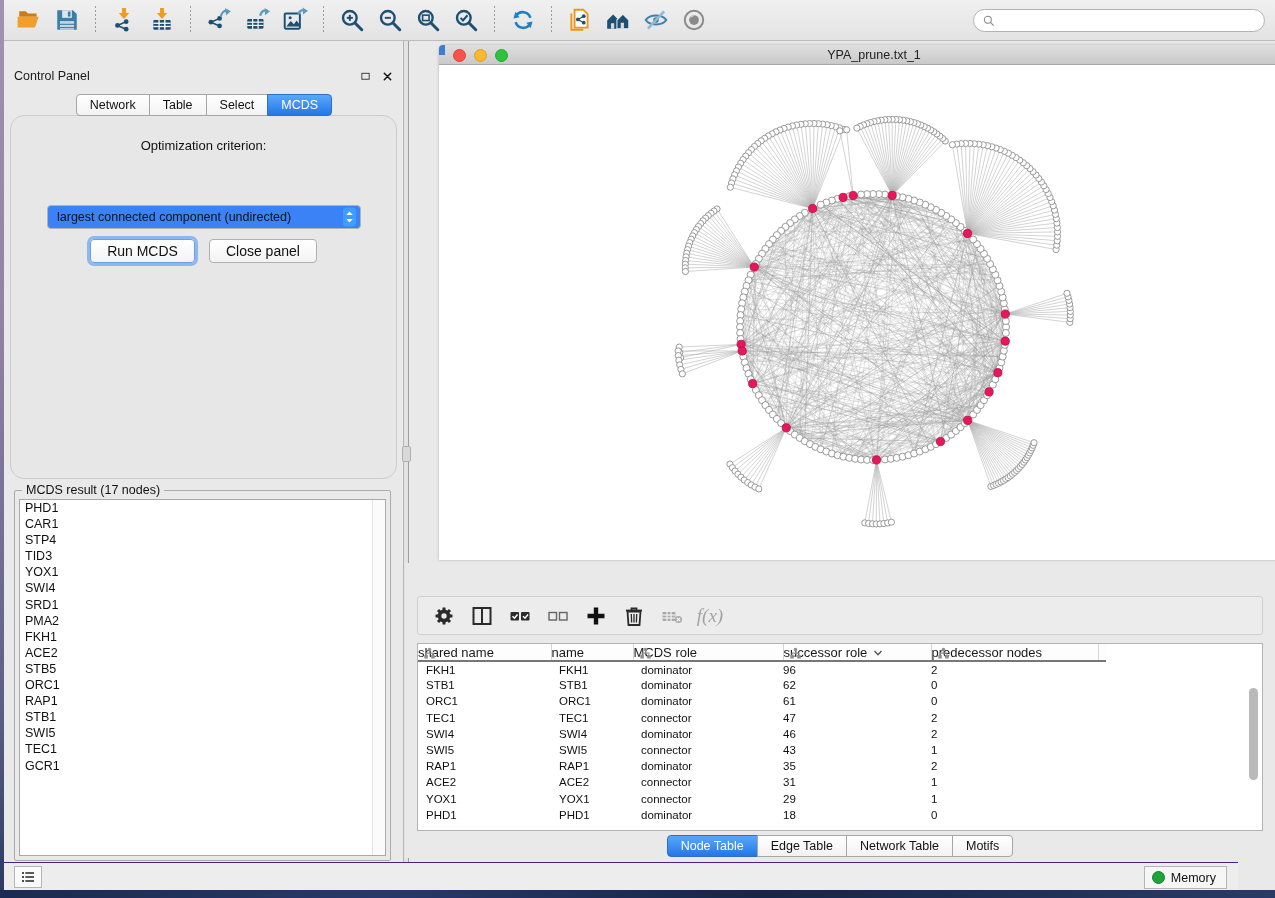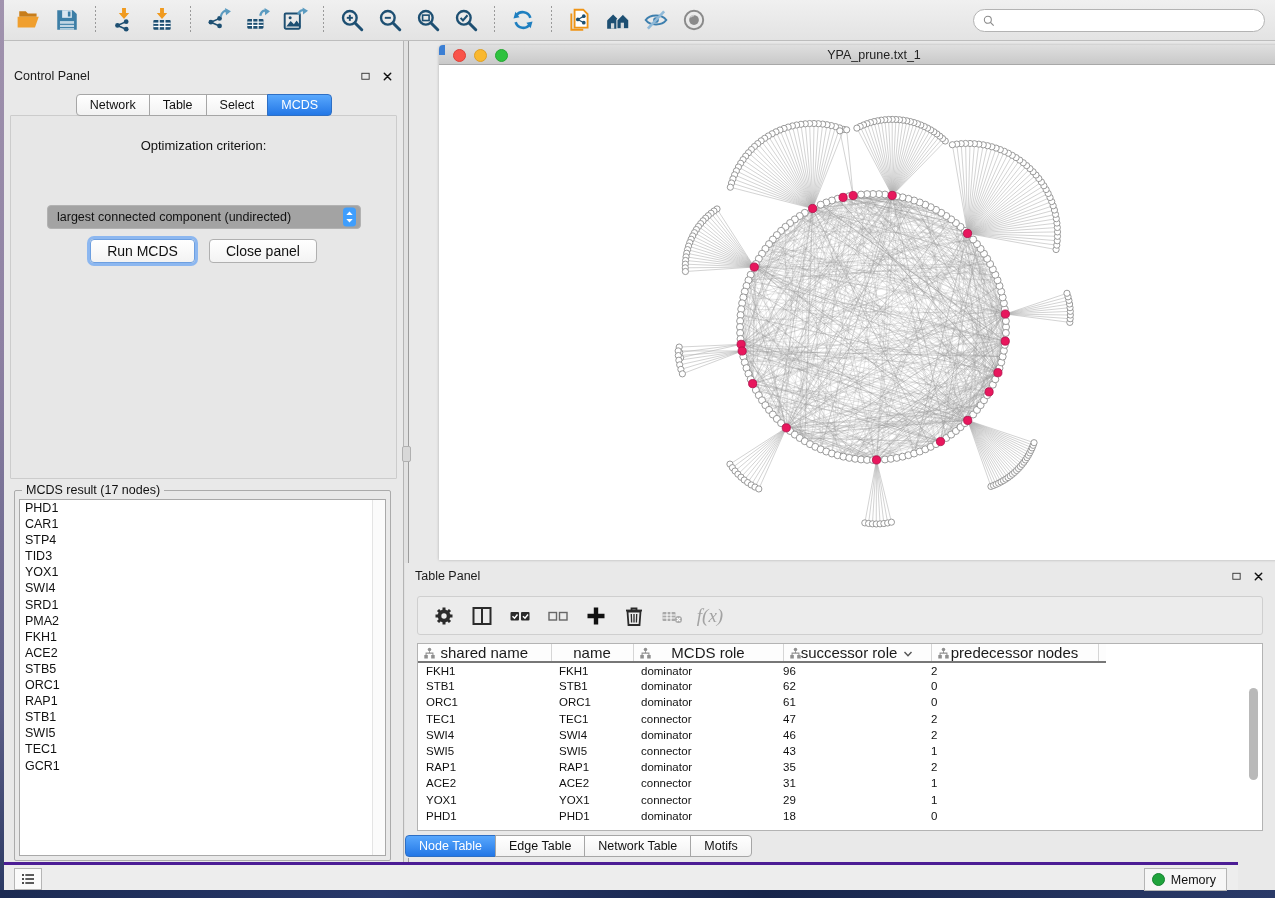--- a/index.html
+++ b/index.html
@@ -36,23 +36,23 @@
   .panel-btn { width:14px; height:14px; display:flex; align-items:center; justify-content:center;
     margin-left:8px; background:transparent; border:none; }
   .panel-btn svg { width:11px; height:11px; }
   .cp-tabs { position:absolute; left:0; top:31px; width:100%; display:flex; justify-content:center; z-index:2; }
   .tab { height:22px; line-height:20px; padding:0 13px; font-size:12.5px; color:#111;
     background:linear-gradient(#ffffff,#f2f2f2); border:1px solid #a6a6a6; margin-left:-1px; cursor:default; }
   .tab:first-child { border-radius:4px 0 0 4px; margin-left:0; }
   .tab:last-child { border-radius:0 4px 4px 0; }
   .tab.active { background:linear-gradient(#59a8fd,#2377e6); color:#fff; border-color:#2e6fc4; }
   .cp-content { position:absolute; left:6px; top:52px; width:387px; height:364px;
-    background:#e7e7e7; border:1px solid #cccccc; border-radius:1px; }
+    background:#e7e7e7; border:1px solid #cccccc; border-radius:14px; }
   .opt-label { text-align:center; margin-top:22px; font-size:13px; color:#111; }
-  .dropdown { position:absolute; left:36px; top:89px; width:314px; height:24px; background:#a3a3a3;
+  .dropdown { position:absolute; left:36px; top:89px; width:314px; height:24px; background:#3b82f6;
     border:1px solid #b2b2b2; border-radius:4px; display:flex; align-items:center; cursor:default; }
   .dropdown .dd-text { flex:1; font-size:12.5px; color:#111; padding-left:9px; white-space:nowrap; }
   .dropdown .spinner { width:17px; height:20px; margin-right:2px; }
   .btn-row { position:absolute; left:0; top:123px; width:100%; display:flex; justify-content:center; gap:14px; }
   .mac-btn { height:24px; padding:0 16px; font-size:14px; color:#111; background:linear-gradient(#ffffff,#f3f3f3);
     border:1px solid #b0b0b0; border-radius:4px; cursor:default; font-family:"Liberation Sans",sans-serif; }
   .mac-btn.focused { box-shadow:0 0 0 3px rgba(90,156,245,.65); border-color:#6d9fe0; }
 
   .mcds-group { position:absolute; left:10px; top:427px; width:377px; height:371px;
     border:1px solid #ababab; border-radius:2px; }
@@ -90,35 +90,35 @@
   .tbl-toolbar { position:absolute; left:12px; top:33px; width:846px; height:39px;
     background:#ececec; border:1px solid #cfcfcf; border-radius:3px;
     display:flex; align-items:center; padding-left:10px; gap:6px; }
   .tt-btn { width:32px; height:32px; border:none; background:transparent; display:flex;
     align-items:center; justify-content:center; }
   .tt-btn svg { width:24px; height:24px; }
   .fx { font-family:"Liberation Serif", serif; font-style:italic; font-size:19px; color:#a3a3a3; }
   .tbl-box { position:absolute; left:12px; top:80px; width:846px; height:188px;
     background:#fff; border:1px solid #b3b3b3; overflow:hidden; }
   table.node-table { border-collapse:collapse; table-layout:fixed; }
-  .node-table th { height:17px; font-weight:normal; font-size:15px; color:#1a1a1a;
+  .node-table th { height:17px; font-weight:normal; font-size:13px; color:#1a1a1a;
     border-right:1px solid #d6d6d6; border-bottom:2px solid #777; position:relative;
-    background:#fdfdfd; text-align:center; }
+    background:#fdfdfd; text-align:left; }
   .node-table th .tree { position:absolute; left:5px; top:3px; width:13px; height:13px; }
   .node-table th .chev { width:10px; height:8px; margin-left:6px; vertical-align:middle; }
   .node-table td { height:16.2px; font-size:11.5px; color:#111; padding:0 0 0 8px; white-space:nowrap; }
   .node-table td.num { text-align:left; padding:0 12px 0 0; }
   .tbl-scroll { position:absolute; right:3px; top:22px; bottom:6px; width:11px; background:#fff; }
   .tbl-scroll .thumb { position:absolute; left:1px; top:22px; width:9px; height:92px;
     background:#b9b9b9; border-radius:5px; }
-  .tbl-tabs { position:absolute; left:0; top:272px; width:100%; display:flex; }
+  .tbl-tabs { position:absolute; left:0; top:272px; width:100%; display:flex; justify-content:center; }
 
   
   .statusbar { position:absolute; left:0; top:862px; width:1234px; height:28px;
-    background:#ededed; border-top:3px solid #4c1d95; }
+    background:#ededed; border-top:1px solid #4c1d95; }
   .status-list-btn { position:absolute; left:10px; top:3px; width:28px; height:22px;
     background:#fafafa; border:1px solid #b5b5b5; display:flex; align-items:center; justify-content:center; }
   .status-list-btn svg { width:16px; height:16px; }
   .memory-btn { position:absolute; right:11px; top:3px; height:23px; padding:0 10px 0 7px;
     background:#f6f6f6; border:1px solid #b5b5b5; display:flex; align-items:center; gap:6px;
     font-size:12.5px; color:#111; }
   .memory-dot { width:13px; height:13px; border-radius:50%; background:#1fa33c; border:1px solid #158230; }
 </style>
 </head>
 <body>
@@ -1549,33 +1549,20 @@
             <circle cx="528.6994641168026" cy="355.3863560483566" r="4.1" fill="#e8175d" stroke="#b00d49" stroke-width="0.8"></circle>
             <circle cx="347.27091229055793" cy="362.8318667142878" r="4.1" fill="#e8175d" stroke="#b00d49" stroke-width="0.8"></circle>
             <circle cx="501.5026022737737" cy="376.59667833872294" r="4.1" fill="#e8175d" stroke="#b00d49" stroke-width="0.8"></circle>
             <circle cx="437.48153412494713" cy="394.95442422174915" r="4.1" fill="#e8175d" stroke="#b00d49" stroke-width="0.8"></circle>
           </g>
         </svg>
     </div>
   </div>
 
   <div class="table-panel">
-    <div class="panel-header">
-      <span class="panel-title">Table Panel</span>
-      <button class="panel-btn">
-        <svg viewBox="0 0 24 24">
-            <rect x="4" y="5" width="16" height="13" fill="none" stroke="#333" stroke-width="2"></rect>
-          </svg>
-      </button>
-      <button class="panel-btn">
-        <svg viewBox="0 0 24 24">
-            <path d="M5 5 L19 19 M19 5 L5 19" stroke="#111" stroke-width="3.2" stroke-linecap="round"></path>
-          </svg>
-      </button>
-    </div>
     <div class="tbl-toolbar" id="tbl-toolbar">
         <button class="tt-btn">
           <svg viewBox="0 0 24 24">
             <g stroke="#2b2b2b" stroke-width="3">
               <line x1="12" y1="3.5" x2="12" y2="20.5"></line>
               <line x1="3.5" y1="12" x2="20.5" y2="12"></line>
               <line x1="6" y1="6" x2="18" y2="18"></line>
               <line x1="6" y1="18" x2="18" y2="6"></line>
             </g>
             <circle cx="12" cy="12" r="6.4" fill="#2b2b2b"></circle>

